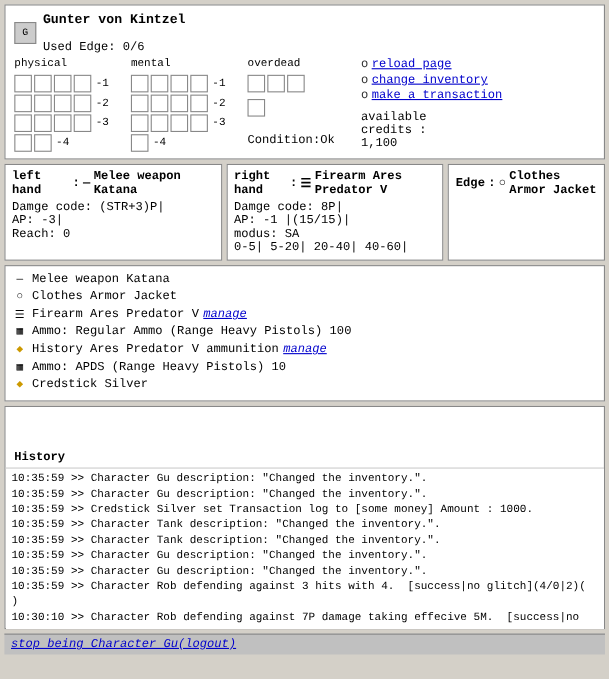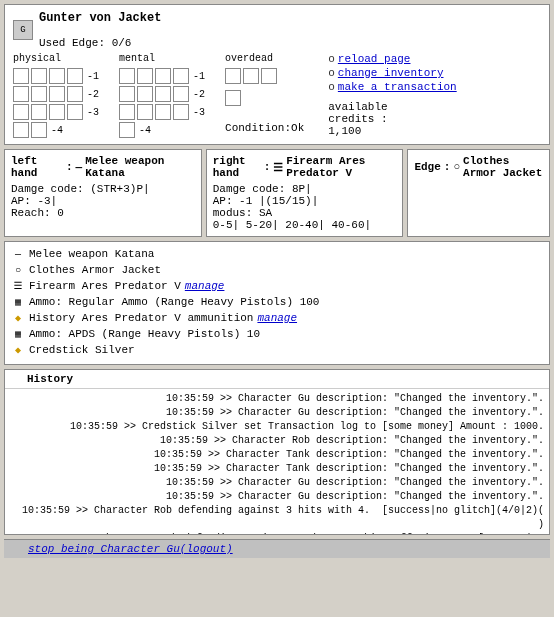--- a/index.html
+++ b/index.html
@@ -159,43 +159,43 @@
       font-style: italic;
     }
 
     
     .history-section {
       border: 1px solid #888;
       background: #fff;
     }
     .history-title {
       font-weight: bold;
-      padding: 3px 22px;
+      padding: 3px 8px;
       border-bottom: 1px solid #ccc;
       font-size: 11px;
+      margin-top: 37px;
     }
     .history-log {
       height: 145px;
       overflow-y: scroll;
       padding: 3px 5px;
       font-size: 10px;
       line-height: 14px;
       background: #fff;
-      text-align: right;
     }
     .history-log div {
       white-space: pre-wrap;
       word-break: break-word;
     }
 
     
     .footer-bar {
       background: #c0c0c0;
       border-top: 1px solid #888;
-      padding: 3px 24px;
+      padding: 3px 6px;
     }
     .footer-bar a {
       color: #0000cc;
       text-decoration: underline;
       cursor: pointer;
       font-size: 11px;
       font-style: italic;
     }
 
     
@@ -207,21 +207,21 @@
 <body>
 
 <div class="main-wrapper">
 
   <div class="char-card">
     <div style="display:flex; align-items:center; gap:6px;">
       <div class="char-avatar">
         <span>G</span>
       </div>
       <div>
-        <span class="char-header">Gunter von Jacket</span>
+        <span class="char-header">Gunter von Kintzel</span>
         <br>
         <span class="char-edge">
           <span>Used Edge:</span> <span>0/6</span>
         </span>
       </div>
     </div>
 
     <div class="char-stats-row">
 
       <div class="stat-group">
@@ -393,21 +393,20 @@
       <span>Credstick Silver</span>
     </div>
   </div>
 
   <div class="history-section">
     <div class="history-title">History</div>
     <div class="history-log" id="history-log">
         <div>10:35:59 &gt;&gt; Character Gu description: "Changed the inventory.".</div>
         <div>10:35:59 &gt;&gt; Character Gu description: "Changed the inventory.".</div>
         <div>10:35:59 &gt;&gt; Credstick Silver set Transaction log to [some money] Amount : 1000.</div>
-        <div>10:35:59 &gt;&gt; Character Rob description: "Changed the inventory.".</div>
         <div>10:35:59 &gt;&gt; Character Tank description: "Changed the inventory.".</div>
         <div>10:35:59 &gt;&gt; Character Tank description: "Changed the inventory.".</div>
         <div>10:35:59 &gt;&gt; Character Gu description: "Changed the inventory.".</div>
         <div>10:35:59 &gt;&gt; Character Gu description: "Changed the inventory.".</div>
         <div>10:35:59 &gt;&gt; Character Rob defending against 3 hits with 4.  [success|no glitch](4/0|2)(  )</div>
         <div>10:30:10 &gt;&gt; Character Rob defending against 7P damage taking effecive 5M.  [success|no</div>
       </div>
   </div>
 
   <div class="footer-bar">

